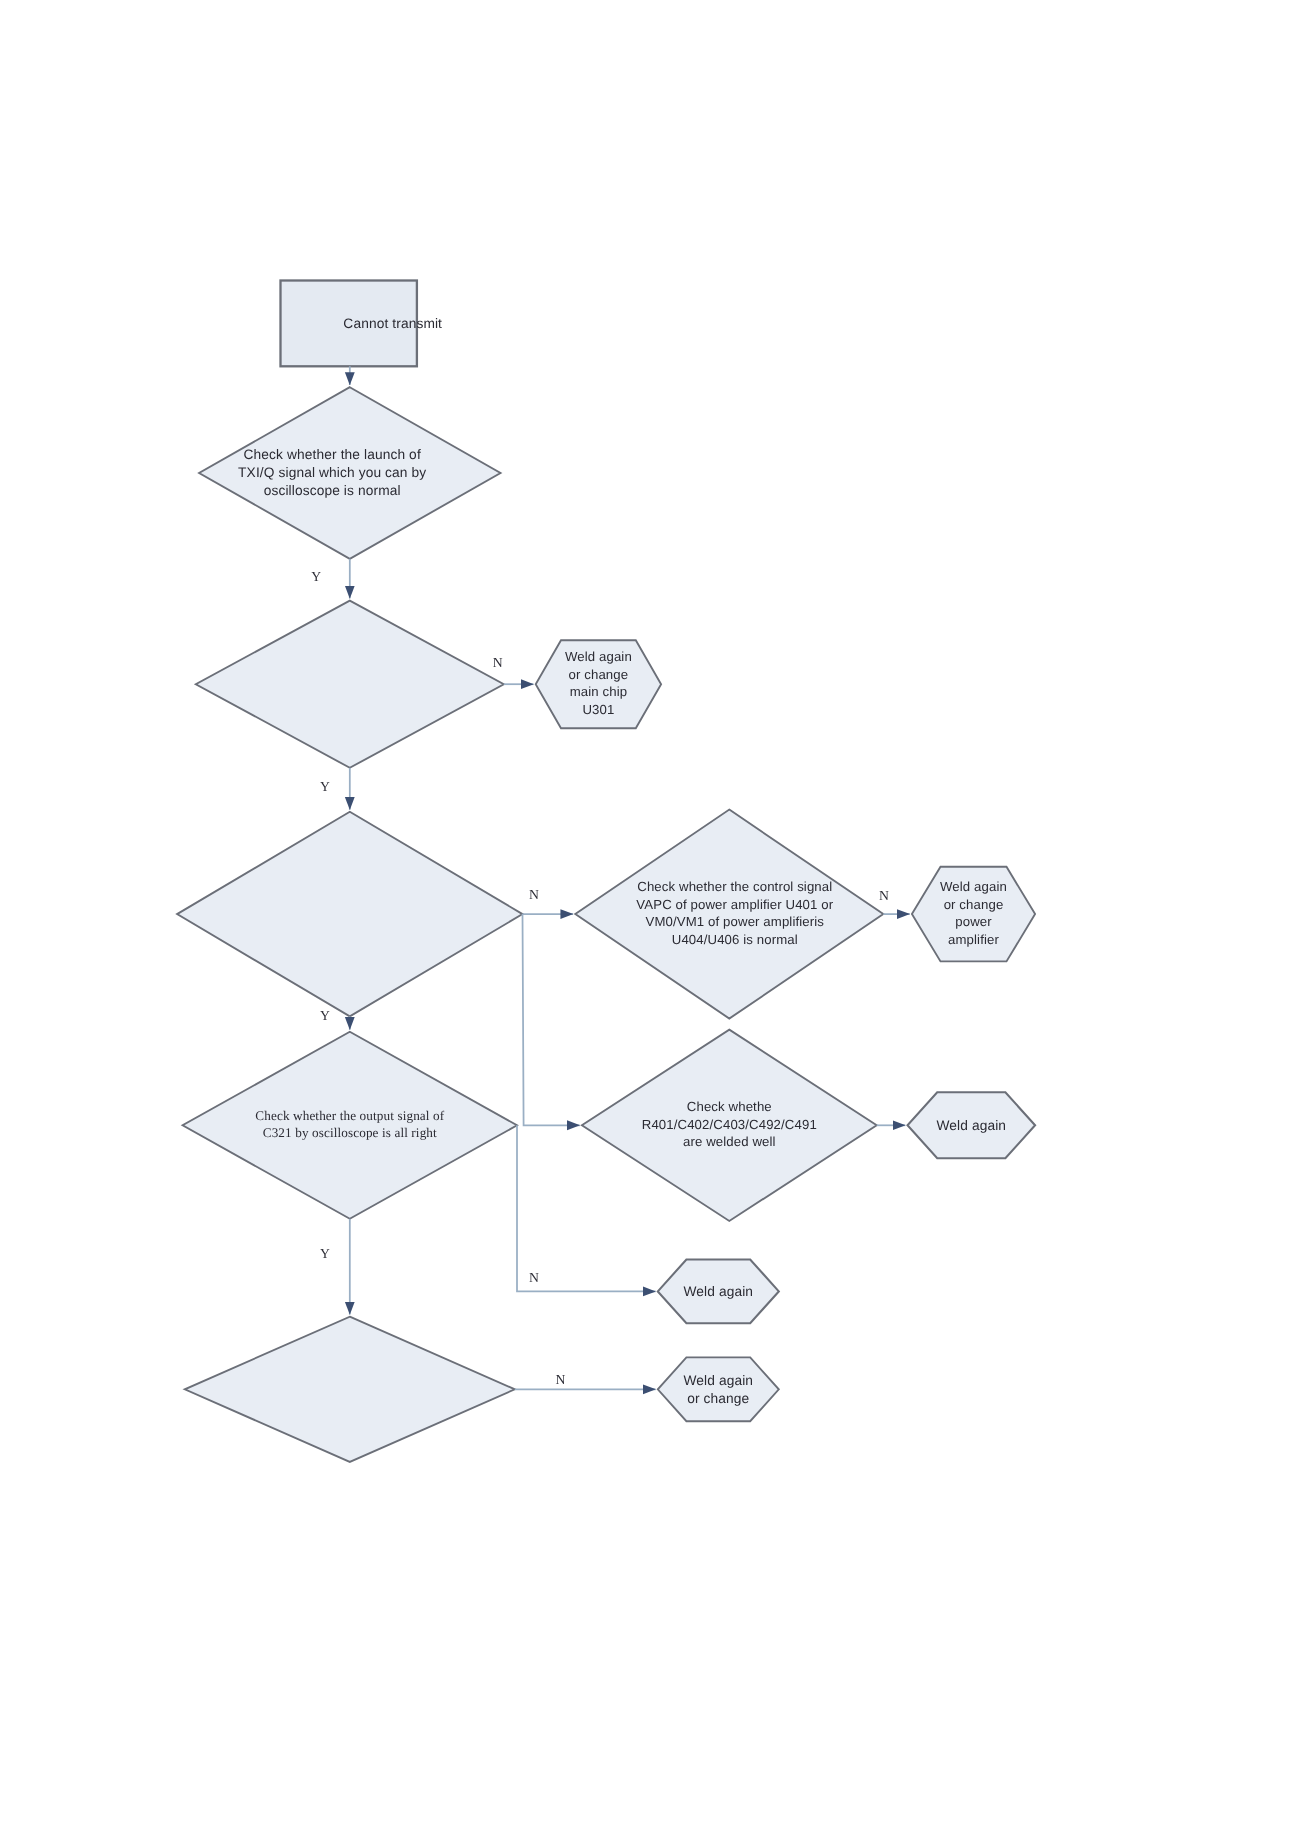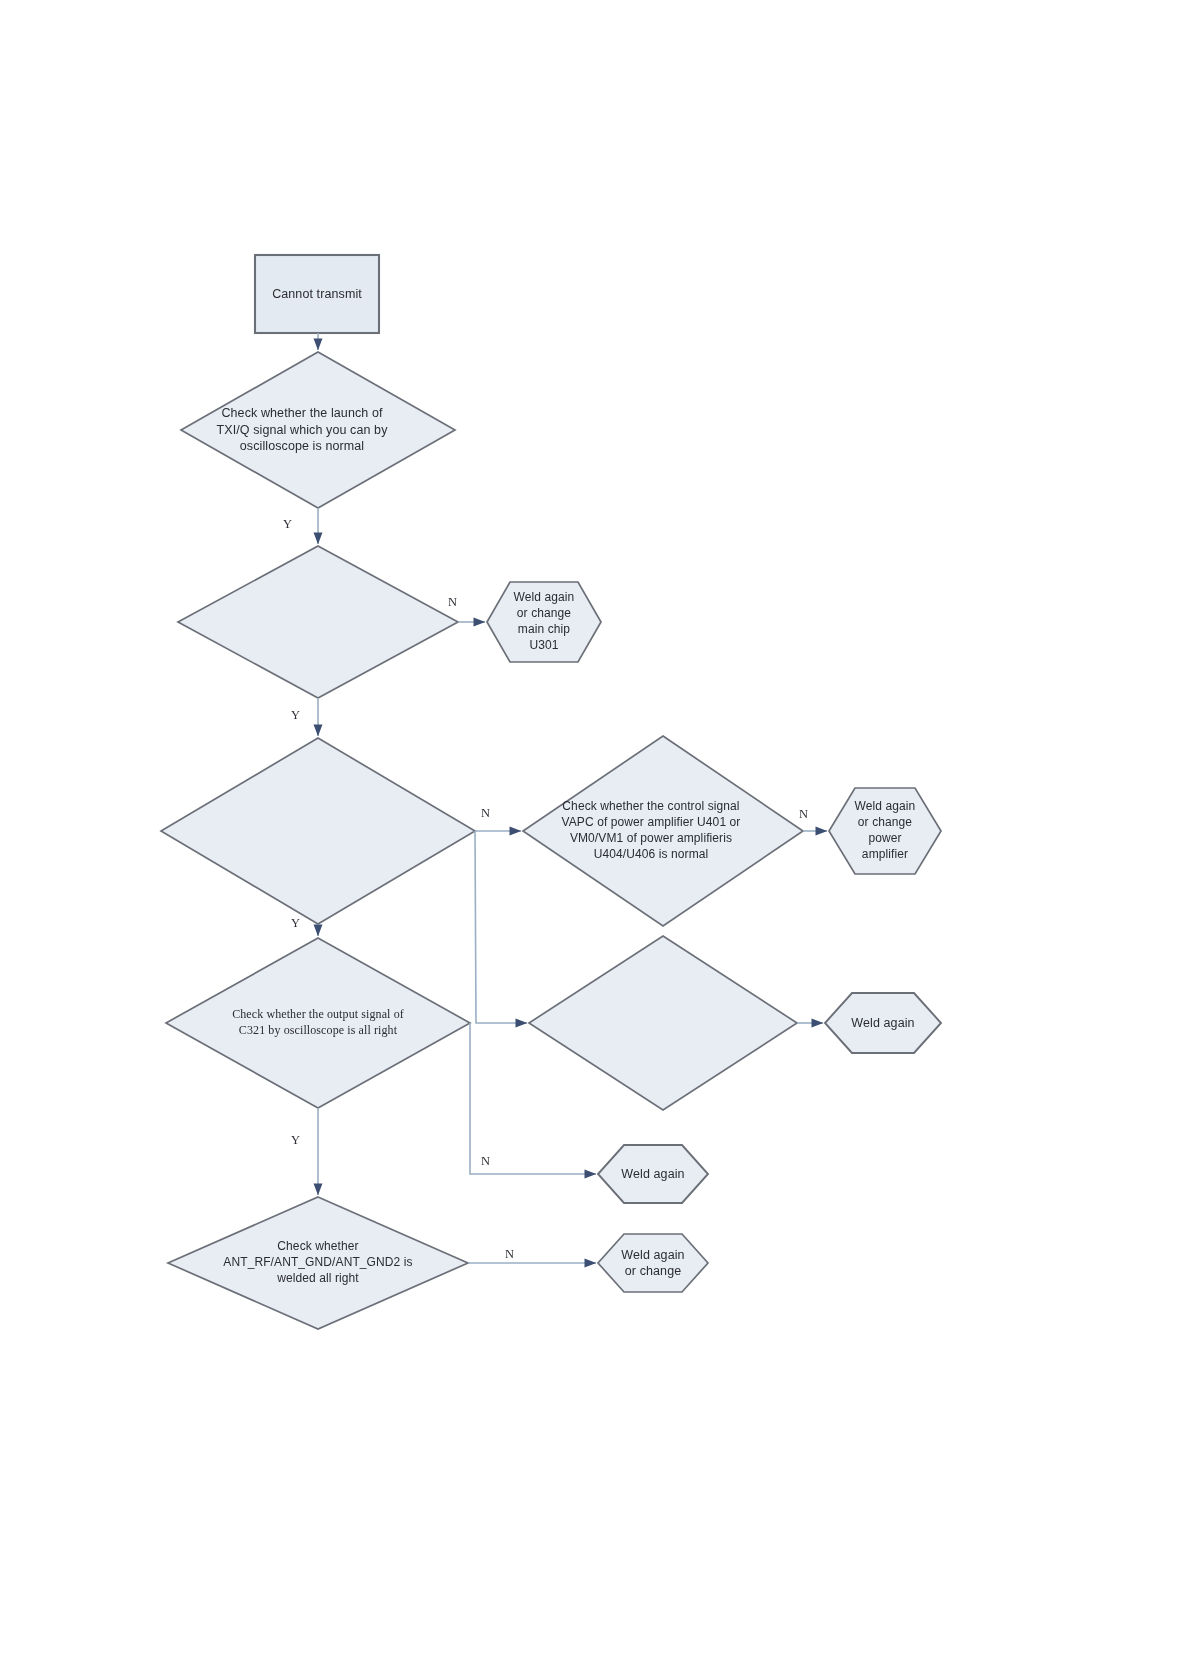--- a/index.html
+++ b/index.html
@@ -79,54 +79,54 @@
       <path d="M803,831 L827,831"></path>
       <path d="M318,924 L318,936"></path>
       <path d="M475,831 L476,1023 L527,1023"></path>
       <path d="M797,1023 L823,1023"></path>
       <path d="M470,1023 L470,1174 L596,1174"></path>
       <path d="M318,1108 L318,1195"></path>
       <path d="M468,1263 L596,1263"></path>
     </g>
   </svg>
 
-  <div class="node-text" style="left:255px;top:255px;width:124px;height:78px;">Cannot transmit</div>
+  <div class="node-text" style="left:255px;top:255px;width:124px;height:78px;padding-left:40px;">Cannot transmit</div>
 
   <div class="node-text" style="left:180px;top:398px;width:244px;height:64px;">Check whether the launch of
 TXI/Q signal which you can by
 oscilloscope is normal</div>
 
 
   <div class="node-text small" style="left:494px;top:582px;width:100px;height:80px;">Weld again
 or change
 main chip
 U301</div>
 
 
-  <div class="node-text small" style="left:519px;top:790px;width:264px;height:82px;">Check whether the control signal
+  <div class="node-text small" style="left:536px;top:790px;width:264px;height:82px;">Check whether the control signal
 VAPC of power amplifier U401 or
 VM0/VM1 of power amplifieris
 U404/U406  is normal</div>
 
   <div class="node-text small" style="left:836px;top:791px;width:98px;height:80px;">Weld again
 or change
 power
 amplifier</div>
 
   <div class="node-text small" style="left:184px;top:1000px;width:268px;height:46px;font-family:Liberation Serif, serif;">Check whether the output signal of
 C321 by oscilloscope is all right</div>
 
+  <div class="node-text small" style="left:543px;top:994px;width:240px;height:58px;">Check whethe
+R401/C402/C403/C492/C491
+are welded well</div>
 
   <div class="node-text" style="left:832px;top:1003px;width:102px;height:40px;">Weld again</div>
 
   <div class="node-text" style="left:604px;top:1154px;width:98px;height:40px;">Weld again</div>
 
-  <div class="node-text small" style="left:180px;top:1234px;width:276px;height:58px;">Check whether
-ANT_RF/ANT_GND/ANT_GND2  is
-welded all right</div>
 
   <div class="node-text" style="left:604px;top:1243px;width:98px;height:40px;">Weld again
 or change</div>
 
   <div class="edge-label" style="left:283px;top:518px;">Y</div>
   <div class="edge-label" style="left:291px;top:709px;">Y</div>
   <div class="edge-label" style="left:291px;top:917px;">Y</div>
   <div class="edge-label" style="left:291px;top:1134px;">Y</div>
 
   <div class="edge-label" style="left:448px;top:596px;">N</div>

